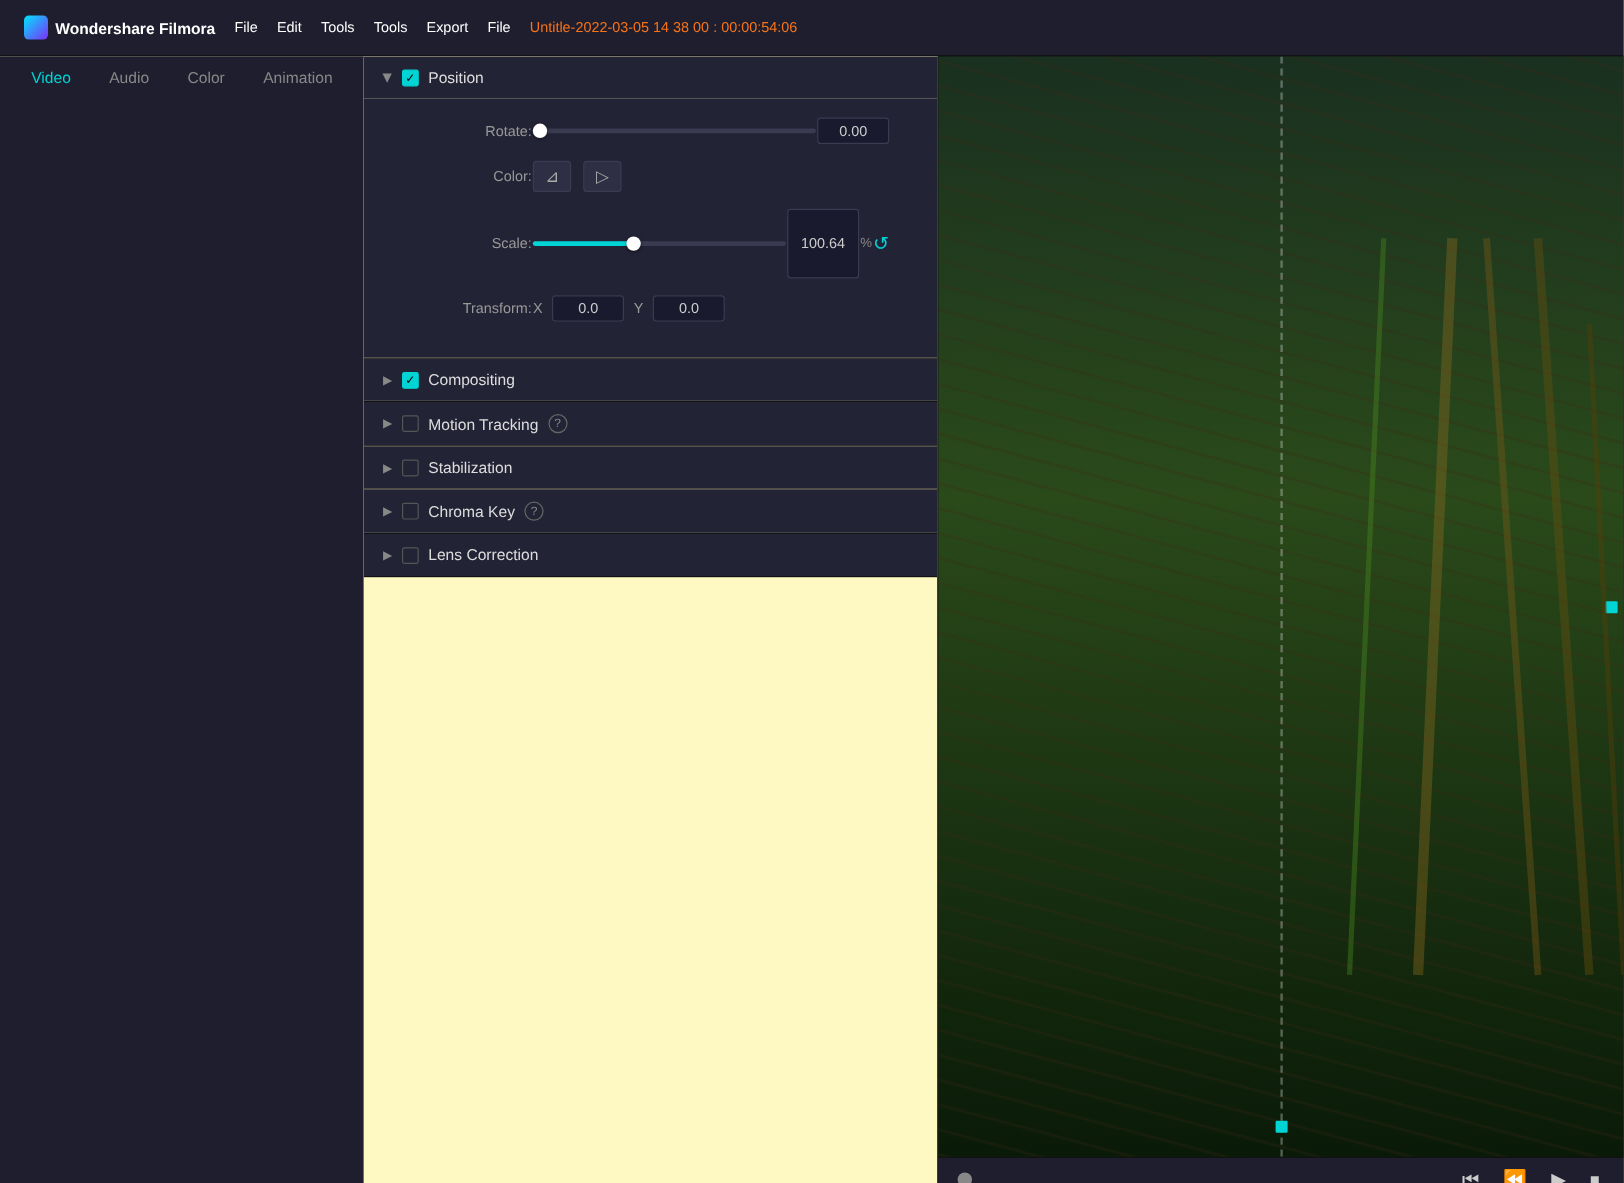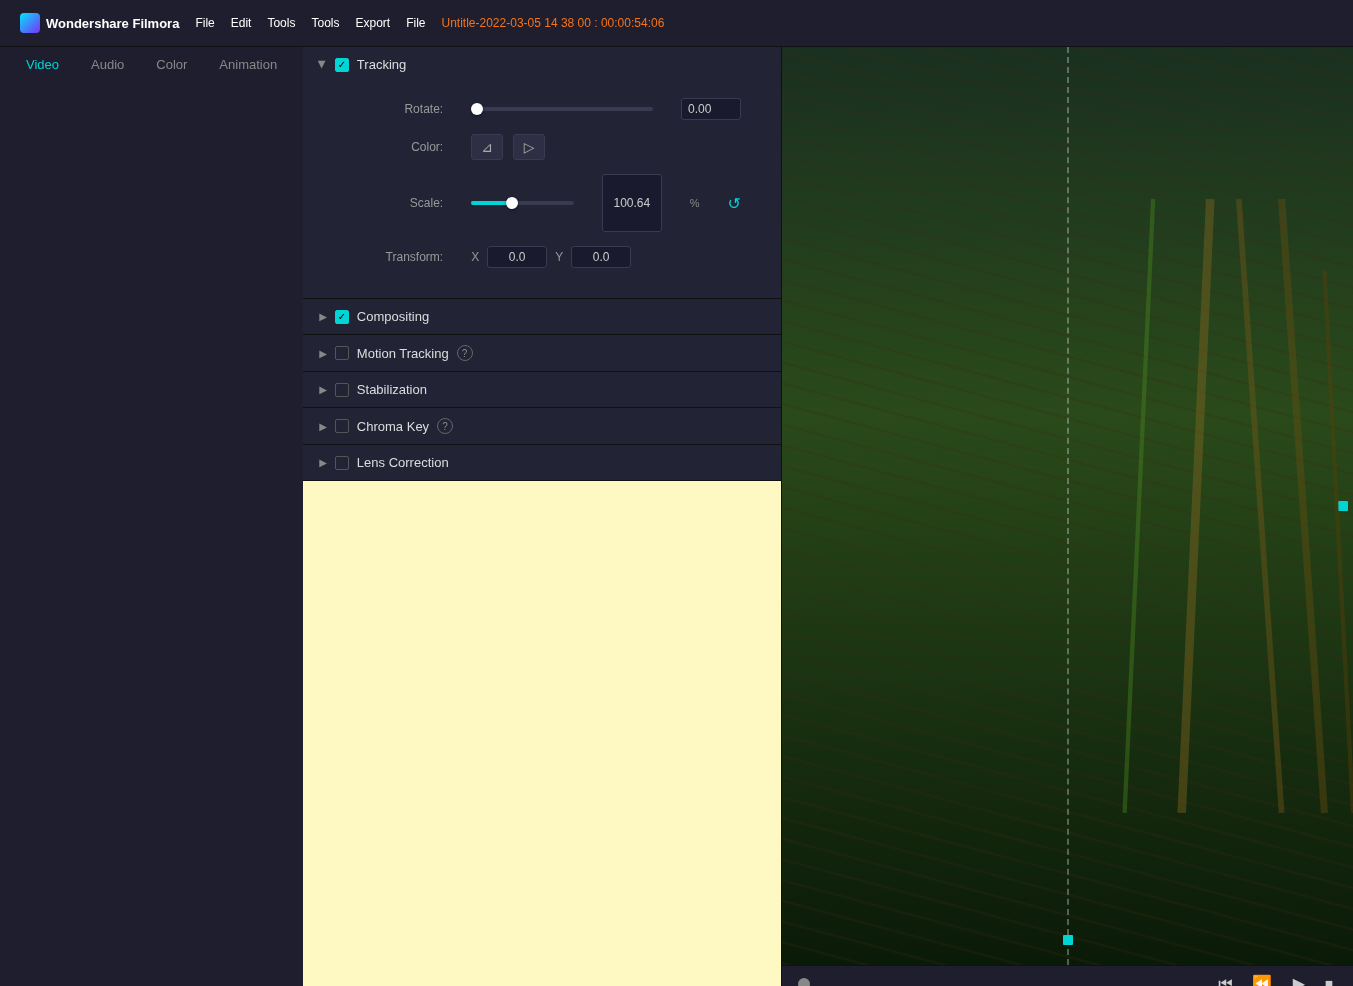--- a/index.html
+++ b/index.html
@@ -114,21 +114,21 @@
     .section-content {
       padding: 16px 40px 16px 60px;
       background: #232336;
     }
 
     
     .property-row {
       display: flex;
       align-items: center;
       margin-bottom: 14px;
-      gap: 28px;
+      gap: 1px;
     }
     .property-label {
       width: 80px;
       text-align: right;
       color: #999;
       font-size: 12px;
       flex-shrink: 0;
     }
     .slider-container {
       flex: 1;
@@ -360,31 +360,31 @@
       <div class="tab">Color</div>
       <div class="tab">Animation</div>
     </div>
 
     <div id="properties-panel">
 
       <div class="section">
         <div class="section-header">
           <span class="chevron expanded">▶</span>
           <div class="checkbox checked"></div>
-          <span class="section-title">Tracking</span>
+          <span class="section-title">Position</span>
         </div>
         <div class="section-content">
 
           <div class="property-row">
             <span class="property-label">Rotate:</span>
             <div class="slider-container">
               <div class="slider-track" style="width: 0%"></div>
               <div class="slider-thumb" style="left: 0px;"></div>
             </div>
-            <input class="value-input" value="0.00" style="background: rgb(26, 26, 46); border: 1px solid rgb(58, 58, 80); color: rgb(204, 204, 204); padding: 3px 6px; font-size: 12px; border-radius: 3px; text-align: left; width: 60px;">
+            <input class="value-input" value="0.00" style="background: rgb(26, 26, 46); border: 1px solid rgb(58, 58, 80); color: rgb(204, 204, 204); padding: 3px 6px; font-size: 12px; border-radius: 3px; text-align: center; width: 60px;">
           </div>
 
           <div class="property-row">
             <span class="property-label">Color:</span>
             <div class="flip-buttons">
               <div class="flip-btn">⊿</div>
               <div class="flip-btn">▷</div>
             </div>
           </div>
 

